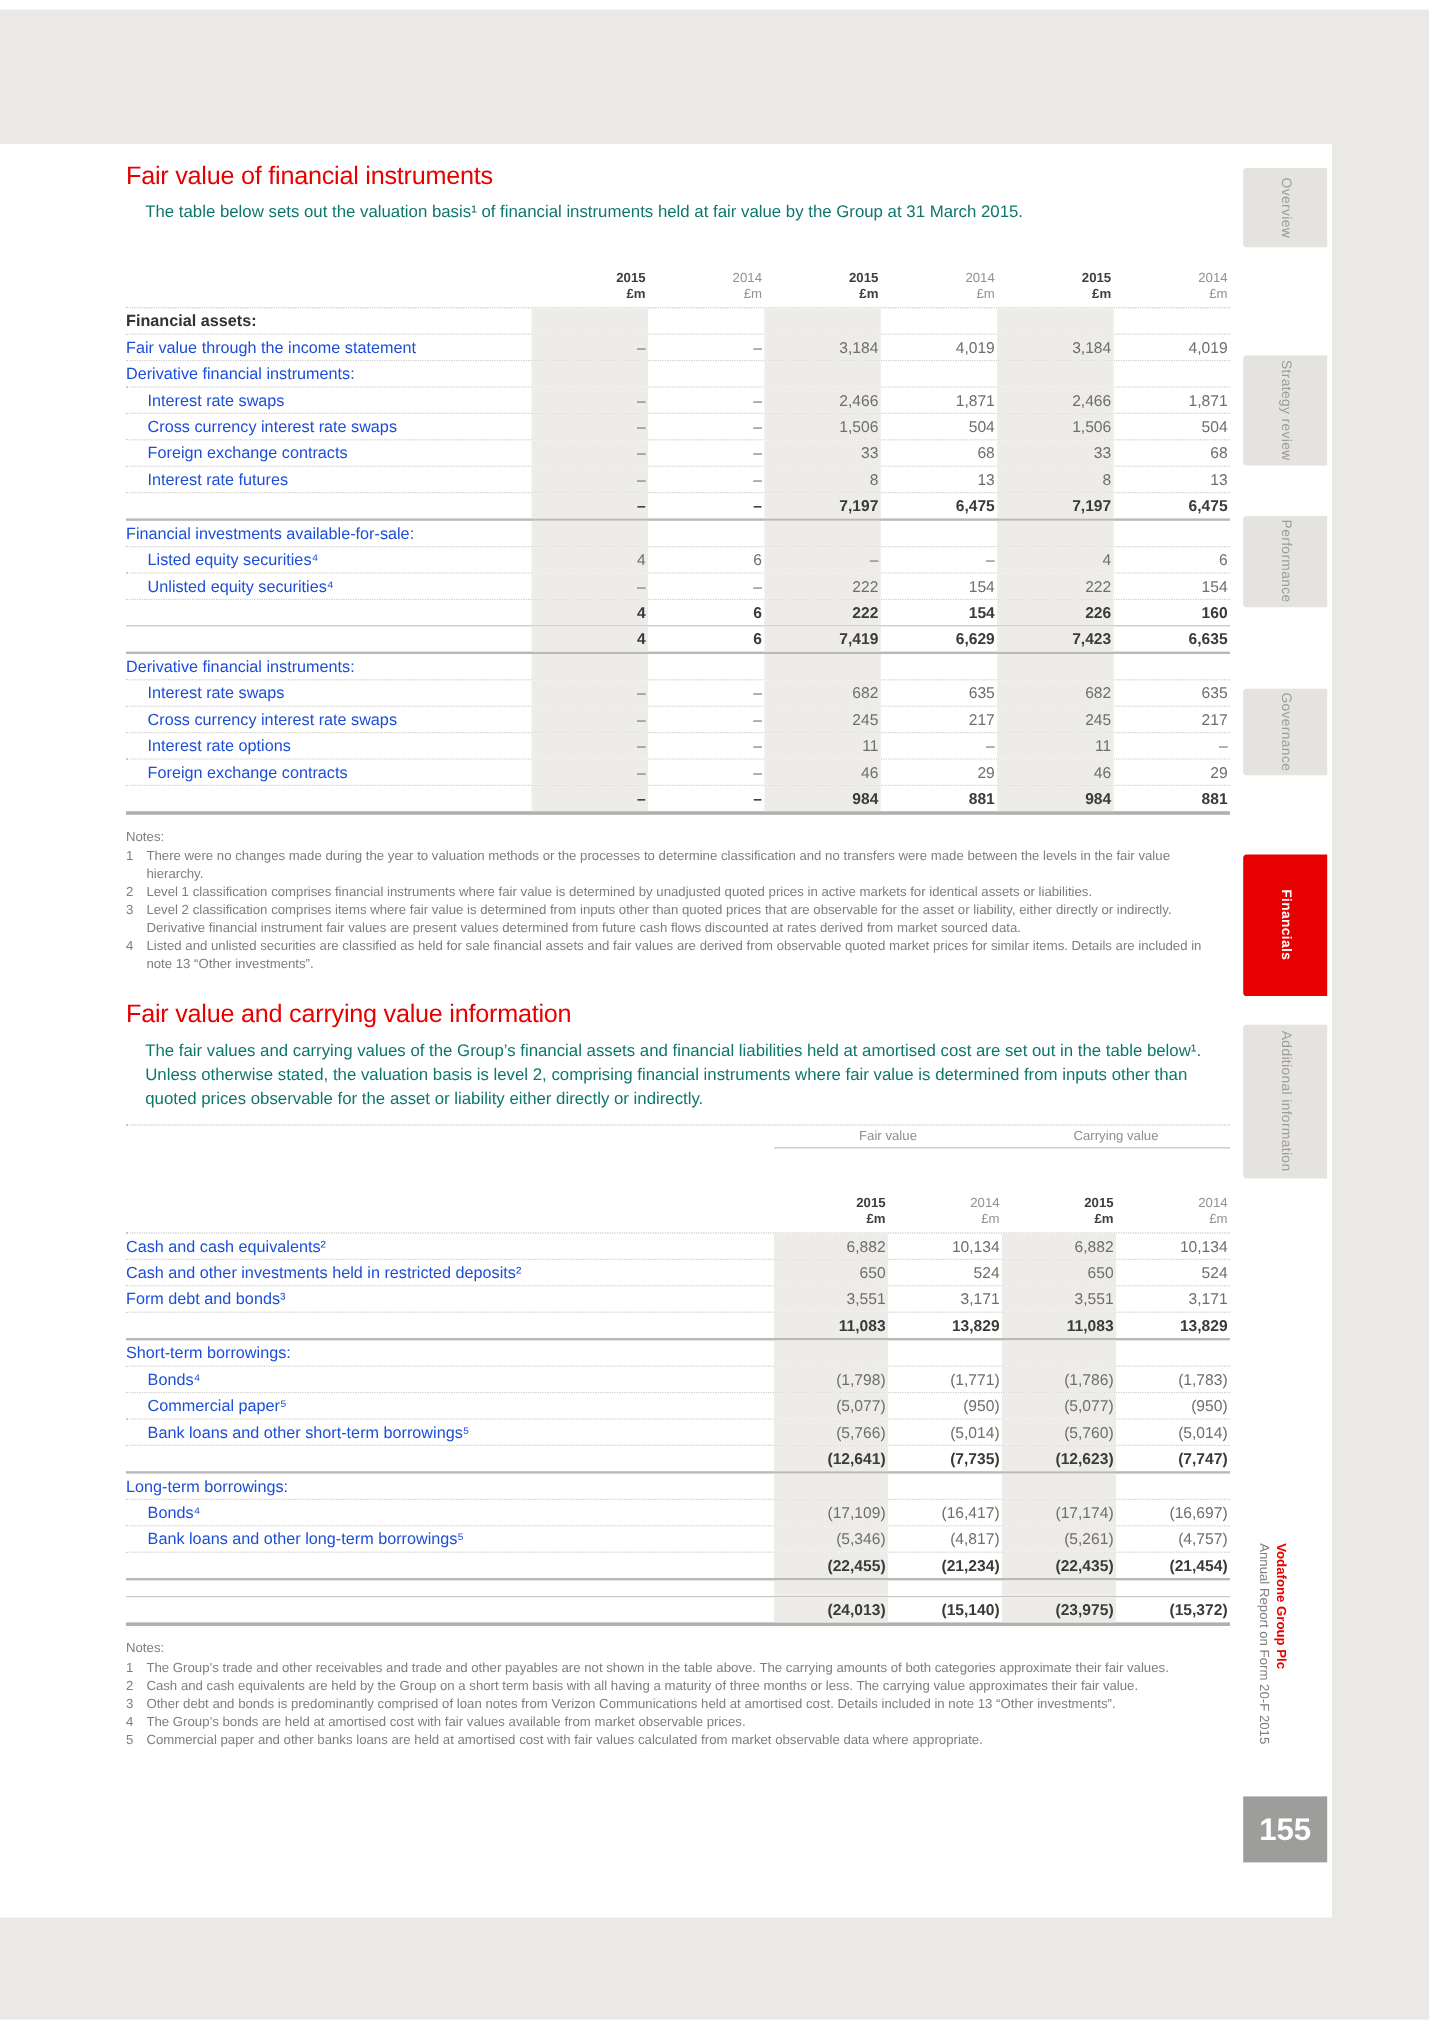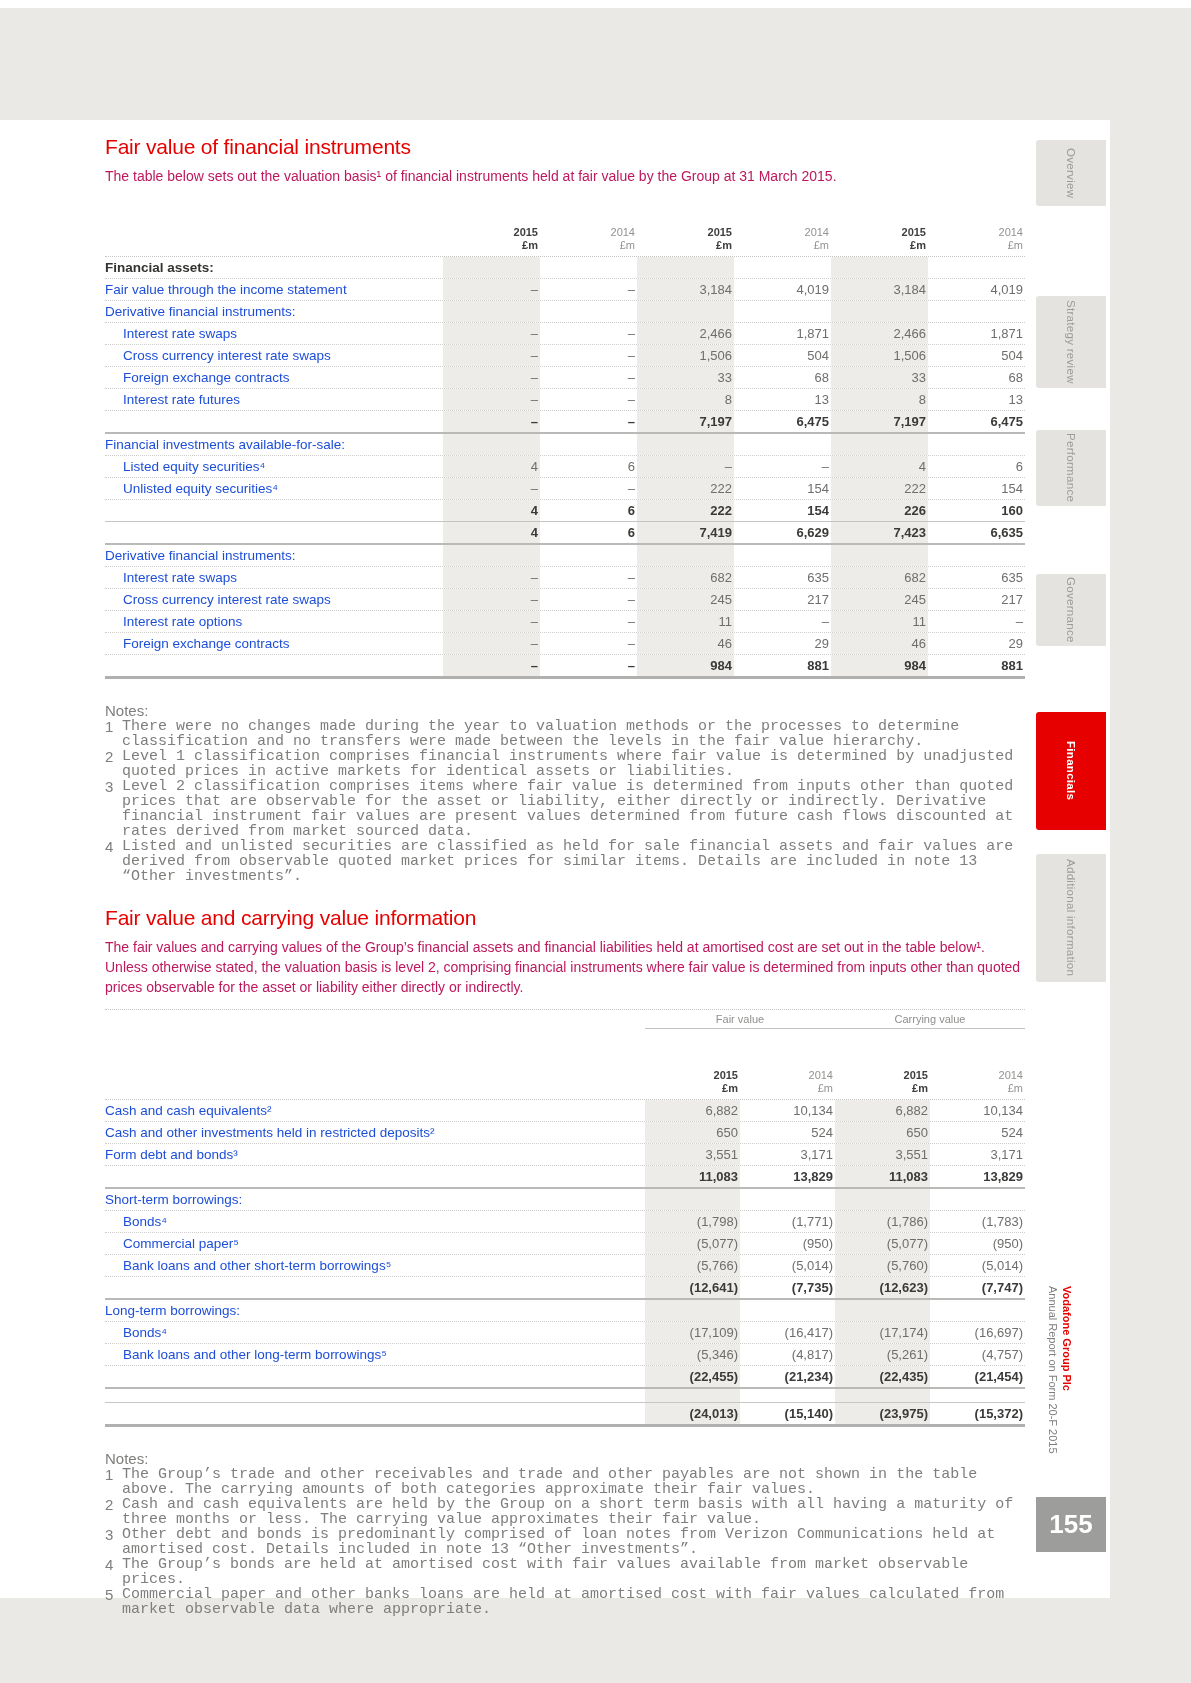--- a/index.html
+++ b/index.html
@@ -3,21 +3,21 @@
 <meta charset="utf-8">
 <style>
   html,body{margin:0;padding:0;}
   .page{position:relative;width:1191px;height:1683px;background:#eae9e6;font-family:"Liberation Sans",sans-serif;overflow:hidden;}
   .top-white{position:absolute;left:0;top:0;width:1191px;height:8px;background:#ffffff;}
   .sheet{position:absolute;left:0;top:120px;width:1110px;height:1478px;background:#ffffff;}
   .content{position:absolute;left:105px;top:120px;width:920px;padding-top:15px;}
 
   .h1{color:#e60000;font-size:21px;font-weight:normal;line-height:24px;margin:0 0 7px 0;letter-spacing:-0.2px;}
   .h1.second{margin-top:22px;}
-  .intro{color:#be185d;font-size:14px;line-height:20px;margin:0 0 12px 0;}
+  .intro{color:#0f766e;font-size:14px;line-height:20px;margin:0 0 12px 16px;}
 
   .fintable{width:100%;}
   .grid{display:grid;}
   .t1 .grid{grid-template-columns:338px repeat(6,97px);}
   .t2 .grid{grid-template-columns:540px repeat(4,95px);}
 
   .grp-row{border-top:1px dotted #c6c6c4;padding-top:3px;}
   .grp-cell{font-size:11px;color:#8f8f8d;text-align:center;padding-bottom:2px;line-height:13px;}
   .grp-cell.rule{border-bottom:1px solid #c2c2c0;}
   .grp-cell.right{text-align:right;padding-right:2px;}
@@ -32,25 +32,25 @@
   .lab.indent{padding-left:18px;}
   .vcell{text-align:right;font-size:13px;color:#6e6e6c;padding:3px 2px 3px 0;line-height:15px;}
   .shade{background:#edecE9;background:#edece9;}
   .trow.total .vcell,.trow.subtotal .vcell,.trow.grand .vcell{font-weight:bold;color:#3a3a38;}
   .trow.subtotal{border-bottom:1px solid #c4c4c2;}
   .trow.total{border-bottom:2px solid #b9b9b7;}
   .trow.grand{border-bottom:3px solid #b0b0ae;}
   .trow.spacer{border-bottom:1px solid #c6c6c4;}
   .trow.spacer .vcell,.trow.spacer .lab{padding:0;height:13px;}
 
-  .notes{margin-top:24px;font-size:15px;line-height:15px;color:#7e7e7c;}
+  .notes{margin-top:12px;font-size:11px;line-height:15px;color:#7e7e7c;}
   .nhead{margin-bottom:1px;}
   .note{display:flex;}
   .note .n{width:17px;flex:none;}
-  .note .t{flex:1;font-family:Liberation Mono, monospace;}
+  .note .t{flex:1;}
 
   
   .tab{position:absolute;left:1036px;width:70px;background:#e4e3e0;border-radius:3px 0 0 3px;display:flex;align-items:center;justify-content:center;}
   .tab span{writing-mode:vertical-rl;font-size:11.5px;color:#9c9c9a;letter-spacing:0.3px;white-space:nowrap;}
   .tab.active{background:#e60000;}
   .tab.active span{color:#ffffff;font-weight:bold;}
   [data-tabs] .tab:nth-child(1){top:140px;height:66px;}
   [data-tabs] .tab:nth-child(2){top:296px;height:92px;}
   [data-tabs] .tab:nth-child(3){top:430px;height:76px;}
   [data-tabs] .tab:nth-child(4){top:574px;height:72px;}

